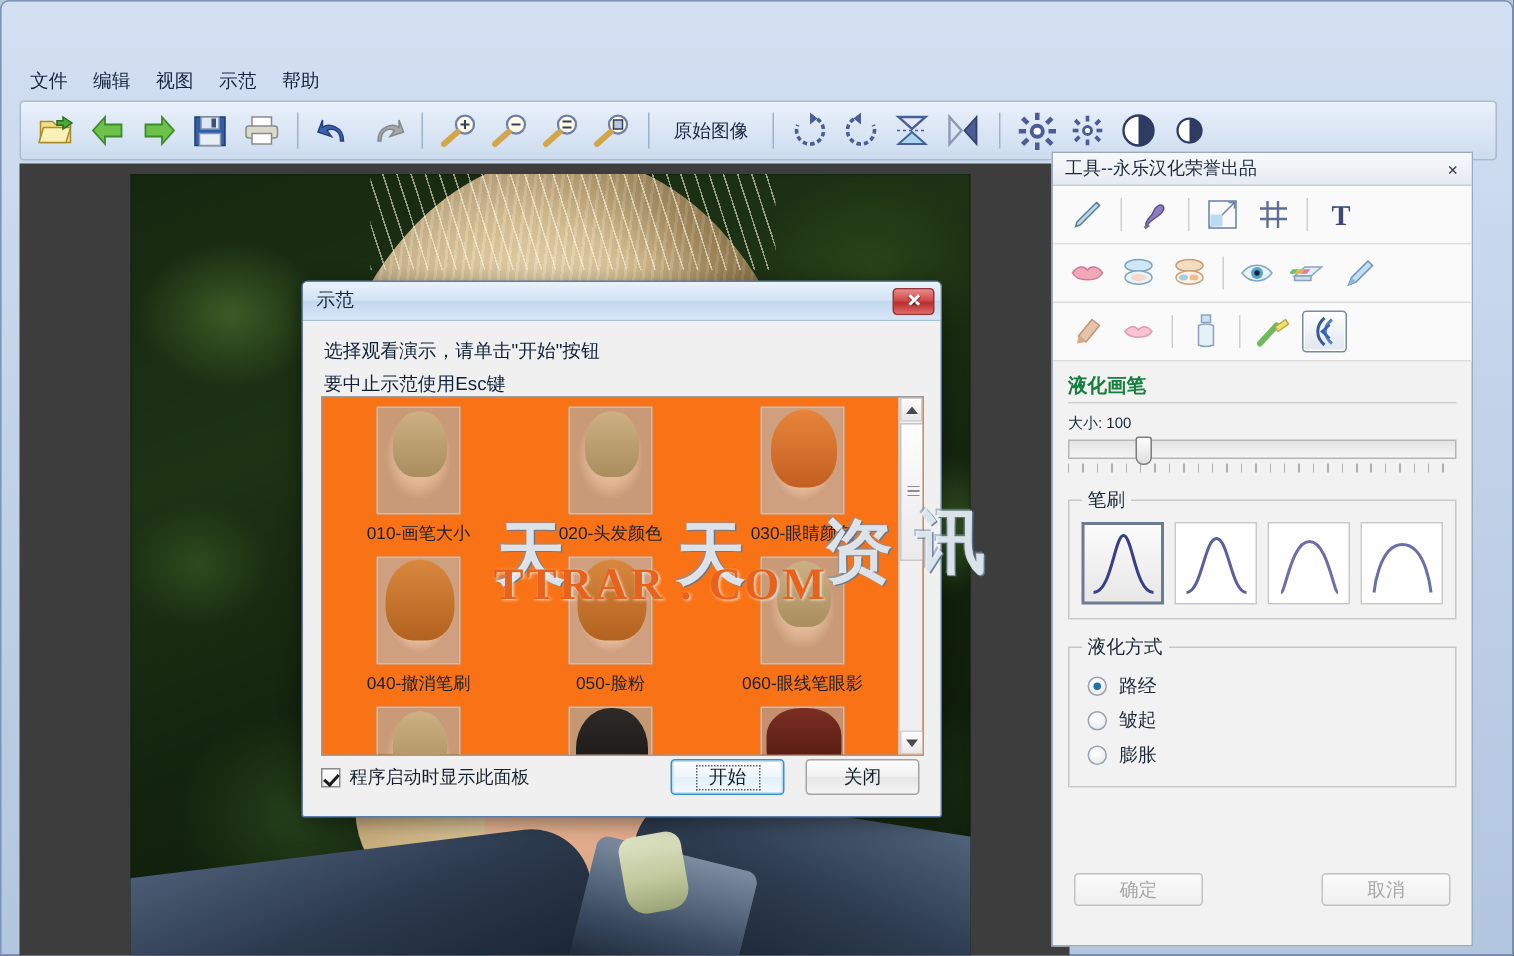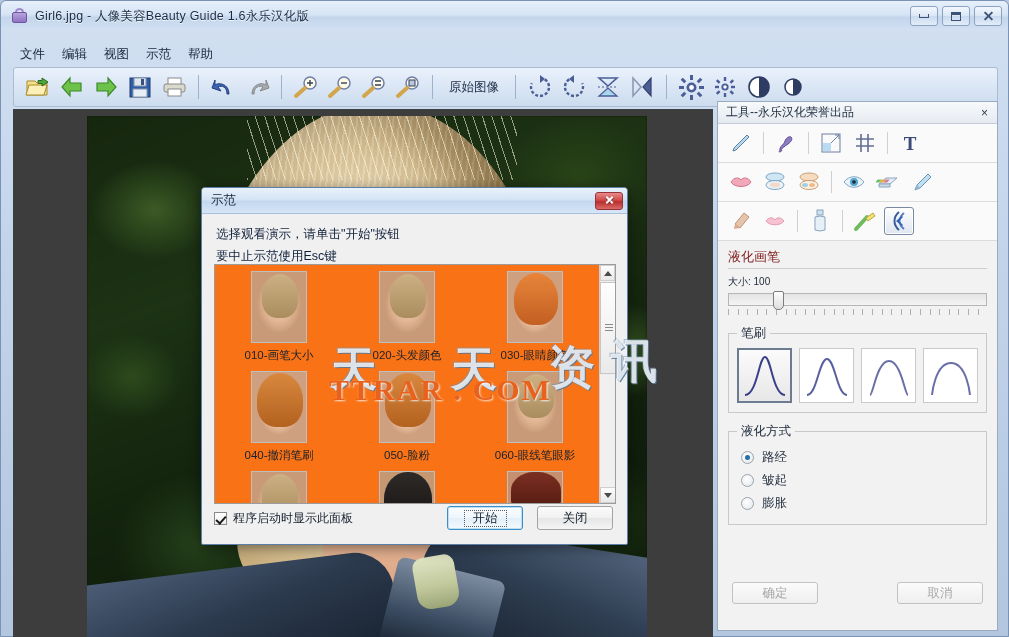--- a/index.html
+++ b/index.html
@@ -185,21 +185,21 @@
     transform: rotate(-10deg);
   }
   #photo .flyaway {
     position:absolute; left:160px; top:-6px; width:270px; height:70px;
     background: repeating-linear-gradient(72deg,
       rgba(255,250,225,.55) 0 1px, rgba(255,250,225,0) 1px 9px);
   }
 
   
   #tool-panel {
-    position: absolute; left: 716px; top: 100px;
+    position: absolute; left: 700px; top: 100px;
     width: 281px; height: 530px;
     background: #f2f2f2;
     border: 1px solid #9aabc0;
   }
   #tool-panel-header {
     height: 22px; background: linear-gradient(180deg,#f7f9fb,#e6ebf1);
     border-bottom: 1px solid #c3ccd8;
     display: flex; align-items: center; justify-content: space-between;
     padding: 0 6px 0 8px;
   }
@@ -218,21 +218,21 @@
     position: relative;
   }
   .tool-btn.selected {
     border: 1px solid #7b8aa0;
     background: linear-gradient(180deg,#ffffff,#dfe6ef);
     box-shadow: inset 0 0 0 1px #fff;
   }
   .tool-vsep { width:1px; height:22px; background:#d0d0d0; margin:0 3px; }
 
   #section-title {
-    font-size: 13px; font-weight: normal; color: #7f1d1d;
+    font-size: 13px; font-weight: bold; color: #15803d;
     padding: 7px 10px 2px 10px;
   }
   #section-rule { height:1px; background:#cfcfcf; margin: 0 10px 6px 10px; }
 
   #size-label { font-size: 10px; color:#1b2738; padding: 0 10px 4px 10px; }
   #slider-wrap { padding: 0 10px; }
   #slider-track {
     height: 13px; background: linear-gradient(180deg,#e4e4e4,#f4f4f4);
     border: 1px solid #b5b5b5; position: relative;
   }
@@ -466,38 +466,20 @@
     font-size: 30px; font-weight: bold; letter-spacing: 2px;
     color: #e8621d;
     text-shadow: 1px 1px 2px rgba(255,255,255,.85);
   }
 </style>
 </head>
 <body>
 
 <div id="app-window">
 
-  <div id="title-bar">
-    <div id="title-icon">
-      <div class="handle"></div>
-        <div class="bag"></div>
-    </div>
-    <div id="title-text">Girl6.jpg - 人像美容Beauty Guide 1.6永乐汉化版</div>
-    <div id="win-buttons">
-      <div class="win-btn">
-          <span class="gl gl-min"></span>
-        </div>
-      <div class="win-btn">
-          <span class="gl gl-max"></span>
-        </div>
-      <div class="win-btn">
-          <span class="gl gl-close"></span>
-        </div>
-    </div>
-  </div>
 
   <div id="menu-bar">
     <div class="menu-item">文件</div>
     <div class="menu-item">编辑</div>
     <div class="menu-item">视图</div>
     <div class="menu-item">示范</div>
     <div class="menu-item">帮助</div>
   </div>
 
   <div id="toolbar">

